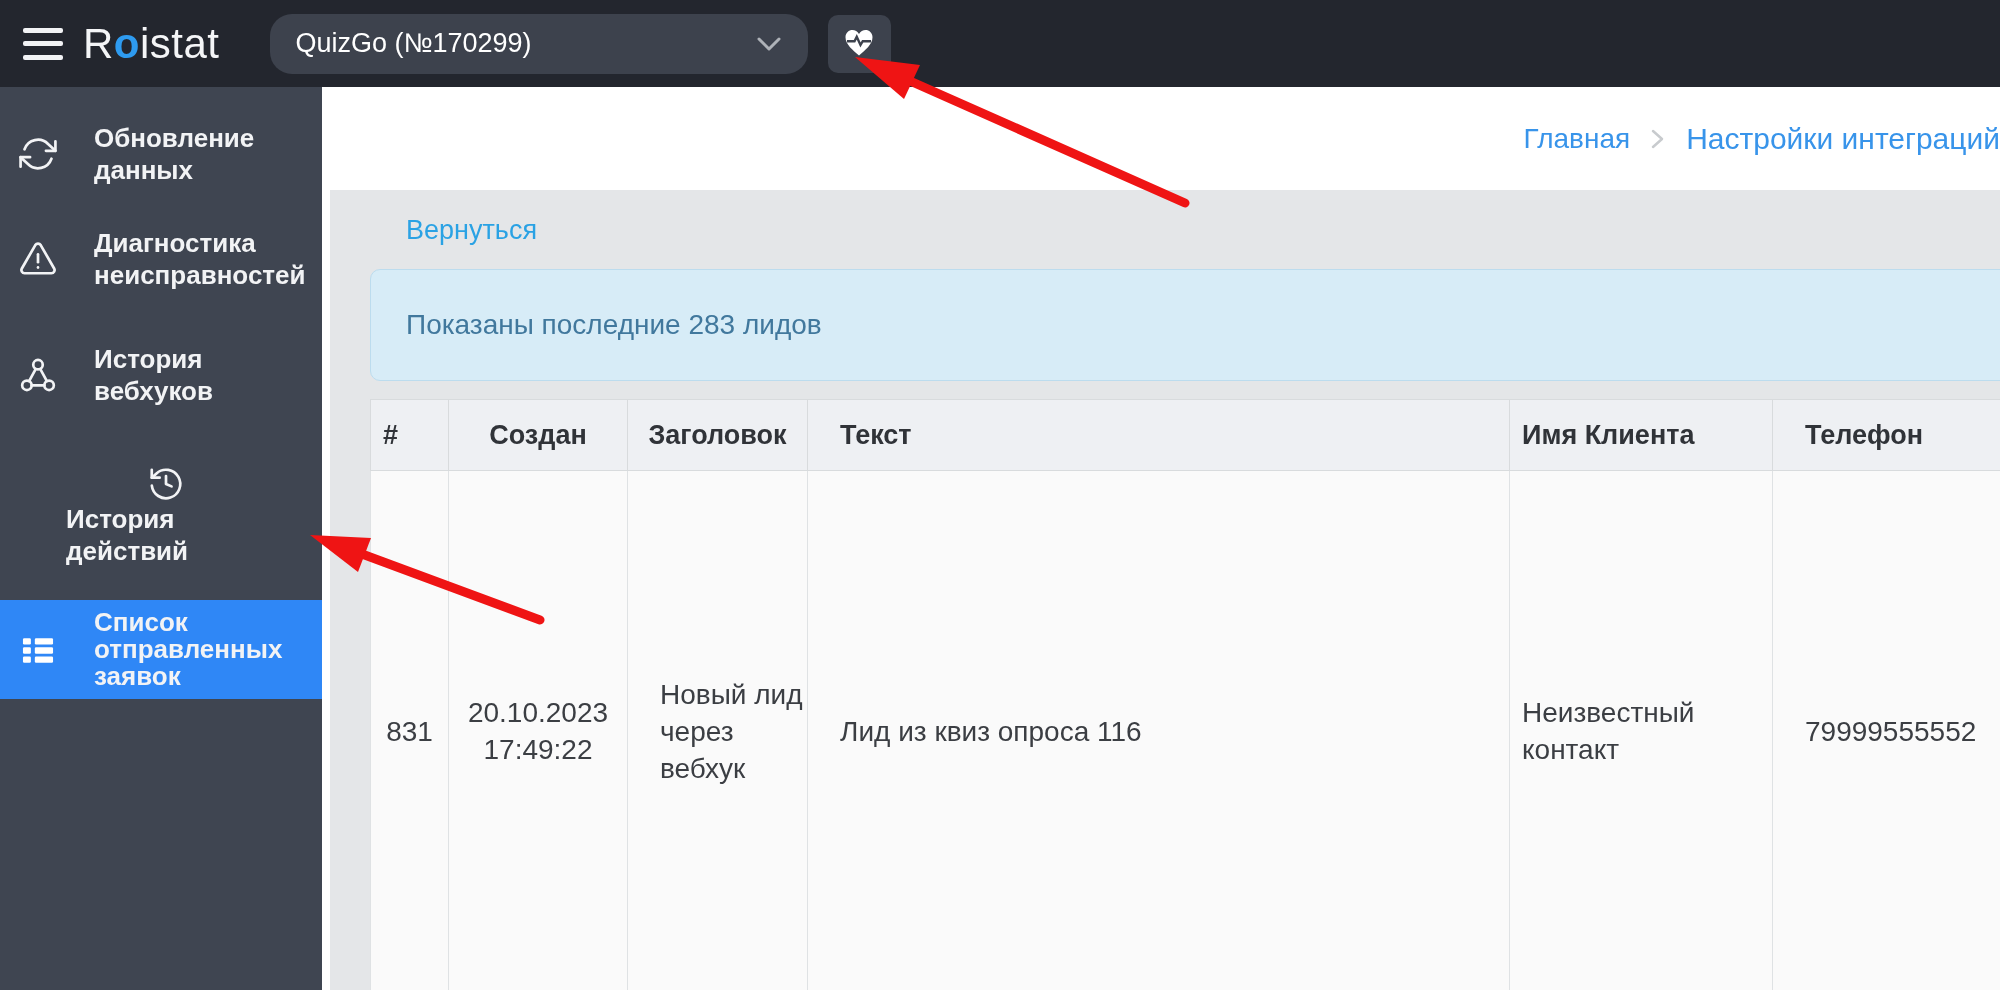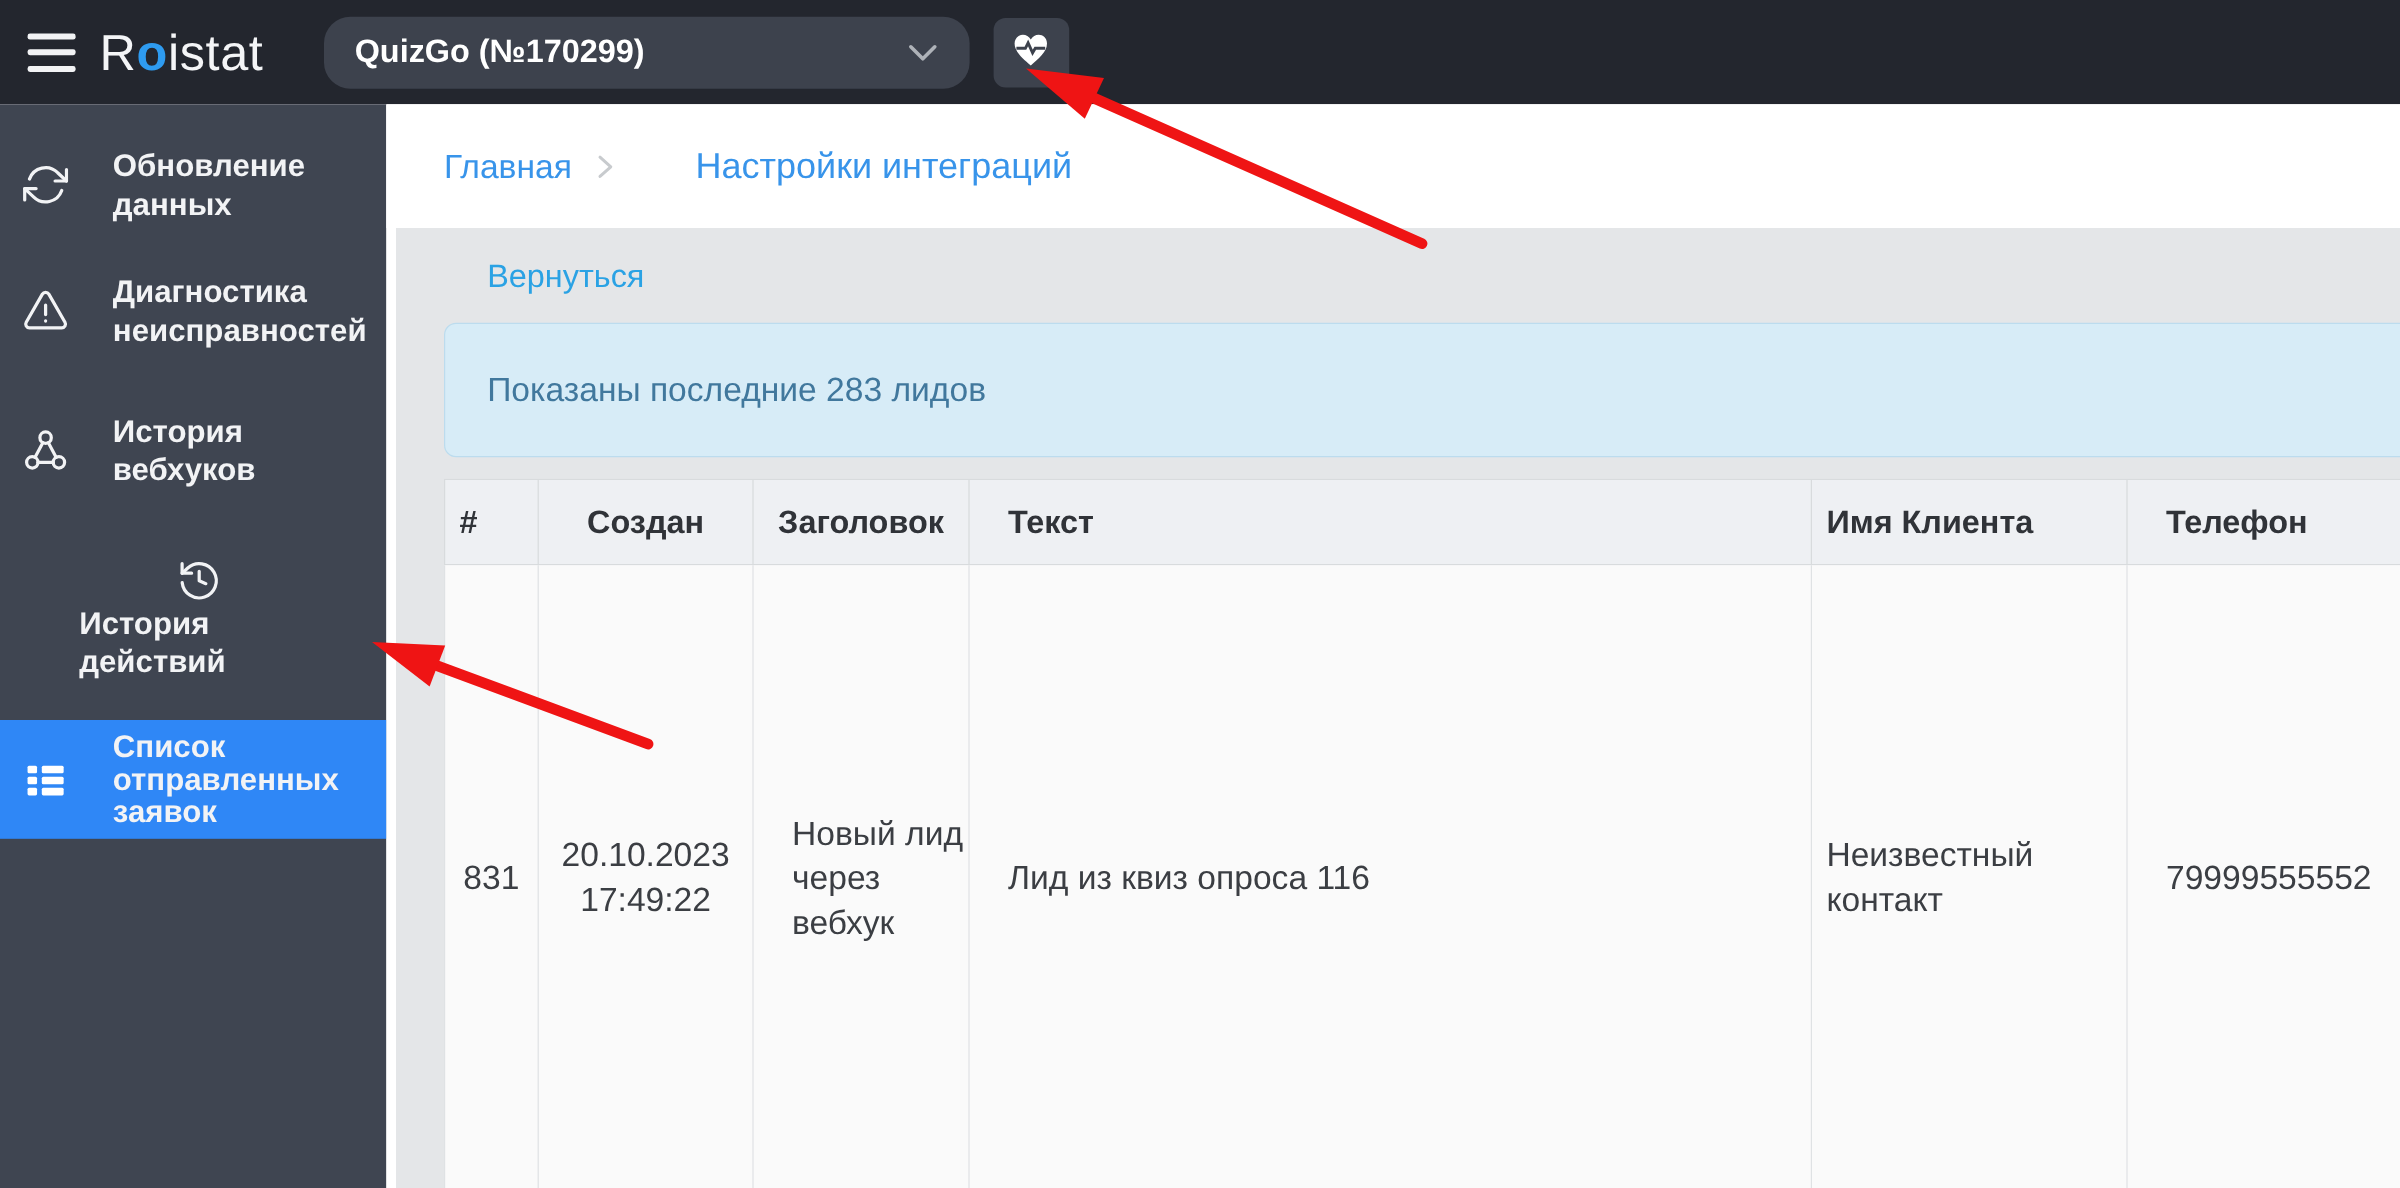--- a/index.html
+++ b/index.html
@@ -16,21 +16,21 @@
     display:flex; align-items:center;
     padding-left:23px;
   }
   .hamburger{ width:40px; height:32px; display:flex; flex-direction:column; justify-content:space-between; cursor:pointer; }
   .hamburger span{ display:block; height:5px; border-radius:2px; background:#f2f3f5; }
   .brand{ margin-left:20px; font-size:42px; font-weight:500; color:#f4f5f7; letter-spacing:0.5px; }
   .brand .o{ color:#2e9bf0; font-weight:700; }
   .proj-select{
     margin-left:50px; width:538px; height:60px; background:#3d424d;
     border-radius:22px; display:flex; align-items:center;
-    padding:6px 26px; color:#fff; font-size:27px; font-weight:700;
+    padding:6px 26px; color:#fff; font-size:27px; font-weight:400;
     cursor:pointer;
   }
   .proj-select .chev{ margin-left:auto; }
   .icon-btn{
     margin-left:20px; width:63px; height:58px; background:#3d424d;
     border-radius:10px; display:flex; align-items:center; justify-content:center;
     cursor:pointer;
   }
 
   
@@ -49,23 +49,23 @@
   .sb-item.sel{ background:#2f87f6; }
   .sb-item.sel .sb-label{ line-height:27px; }
   .sb-item:nth-child(2){ margin-top:23px; }
   .sb-item:nth-child(3){ margin-top:34px; }
   .sb-item:nth-child(4){ margin-top:40px;flex-direction:column; }
   .sb-item:nth-child(5){ margin-top:24px; }
 
   .content{ flex:1; background:#ffffff; display:flex; flex-direction:column; min-width:0; }
 
   
-  .crumbstrip{ height:103px; display:flex; align-items:center; padding-left:48px; background:#fff; }
+  .crumbstrip{ height:103px; display:flex; align-items:center; padding-left:48px; background:#fff;justify-content:flex-end; }
   .crumb{ color:#3894ea; font-size:28px; cursor:pointer; text-decoration:none; }
-  .crumb.current{ font-size:30px; font-weight:500;margin-left:47px; }
+  .crumb.current{ font-size:30px; font-weight:500; }
   .crumb-sep{ margin:0 18px; display:flex; align-items:center; }
 
   
   .graypanel{
     flex:1; background:#e4e6e8; margin-left:8px;
     padding:24px 0 0 40px; overflow:hidden;
   }
   .back-link{
     display:inline-block; margin-left:36px;
     color:#2aa2e4; font-size:27px; line-height:33px; cursor:pointer;

